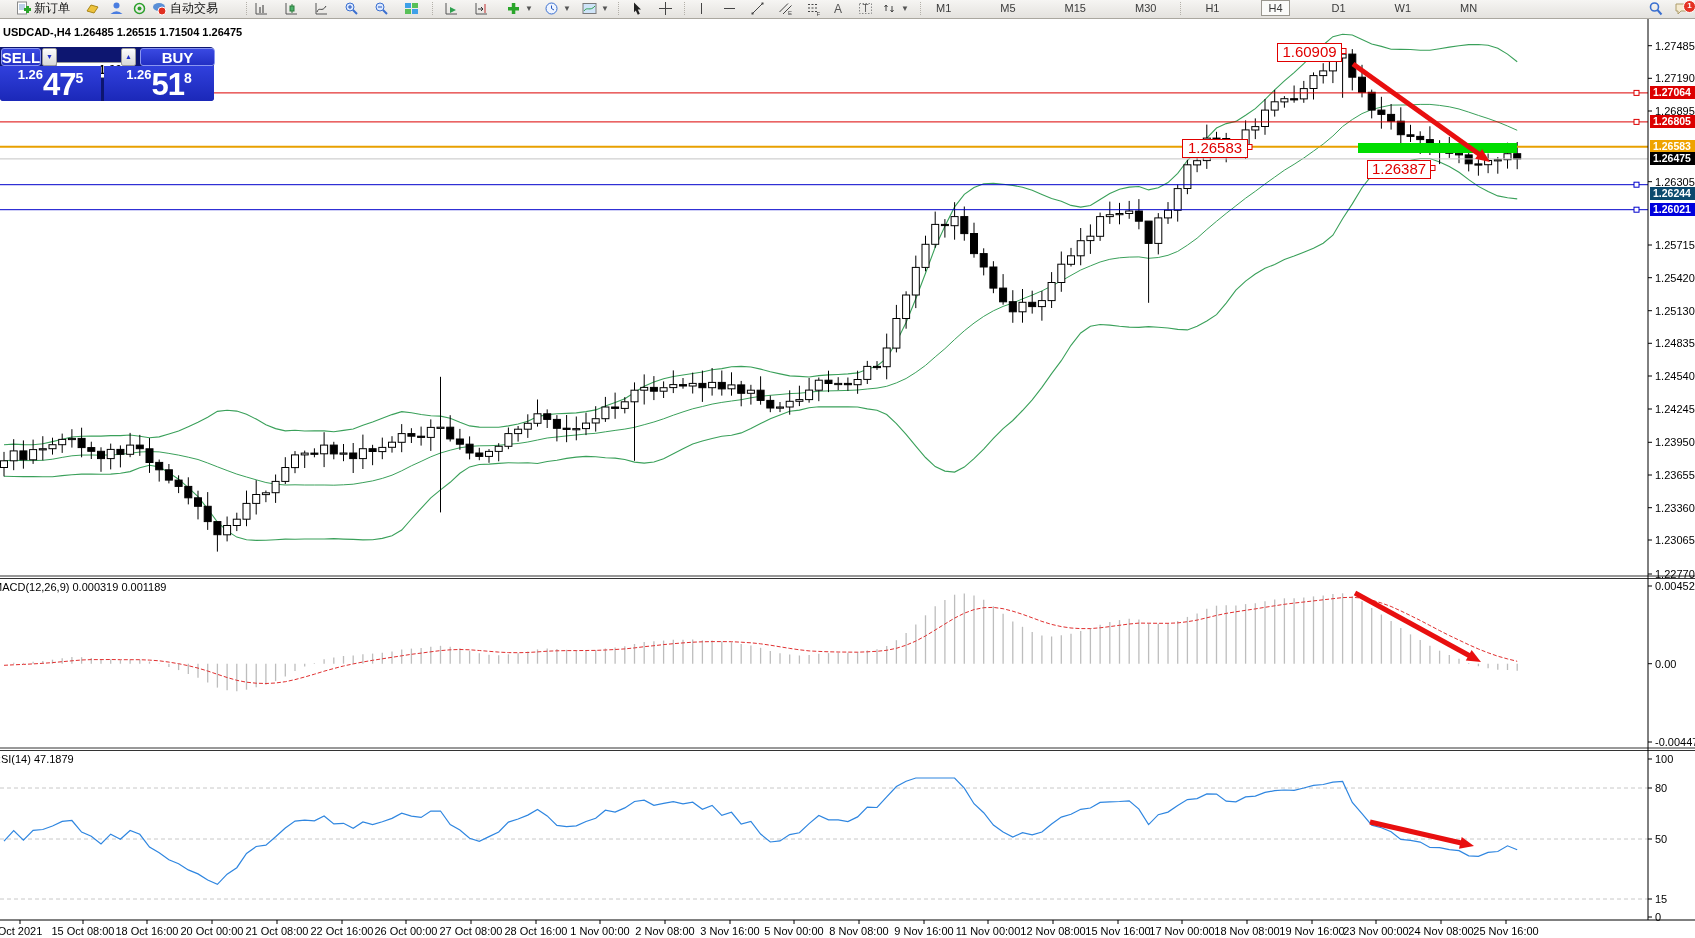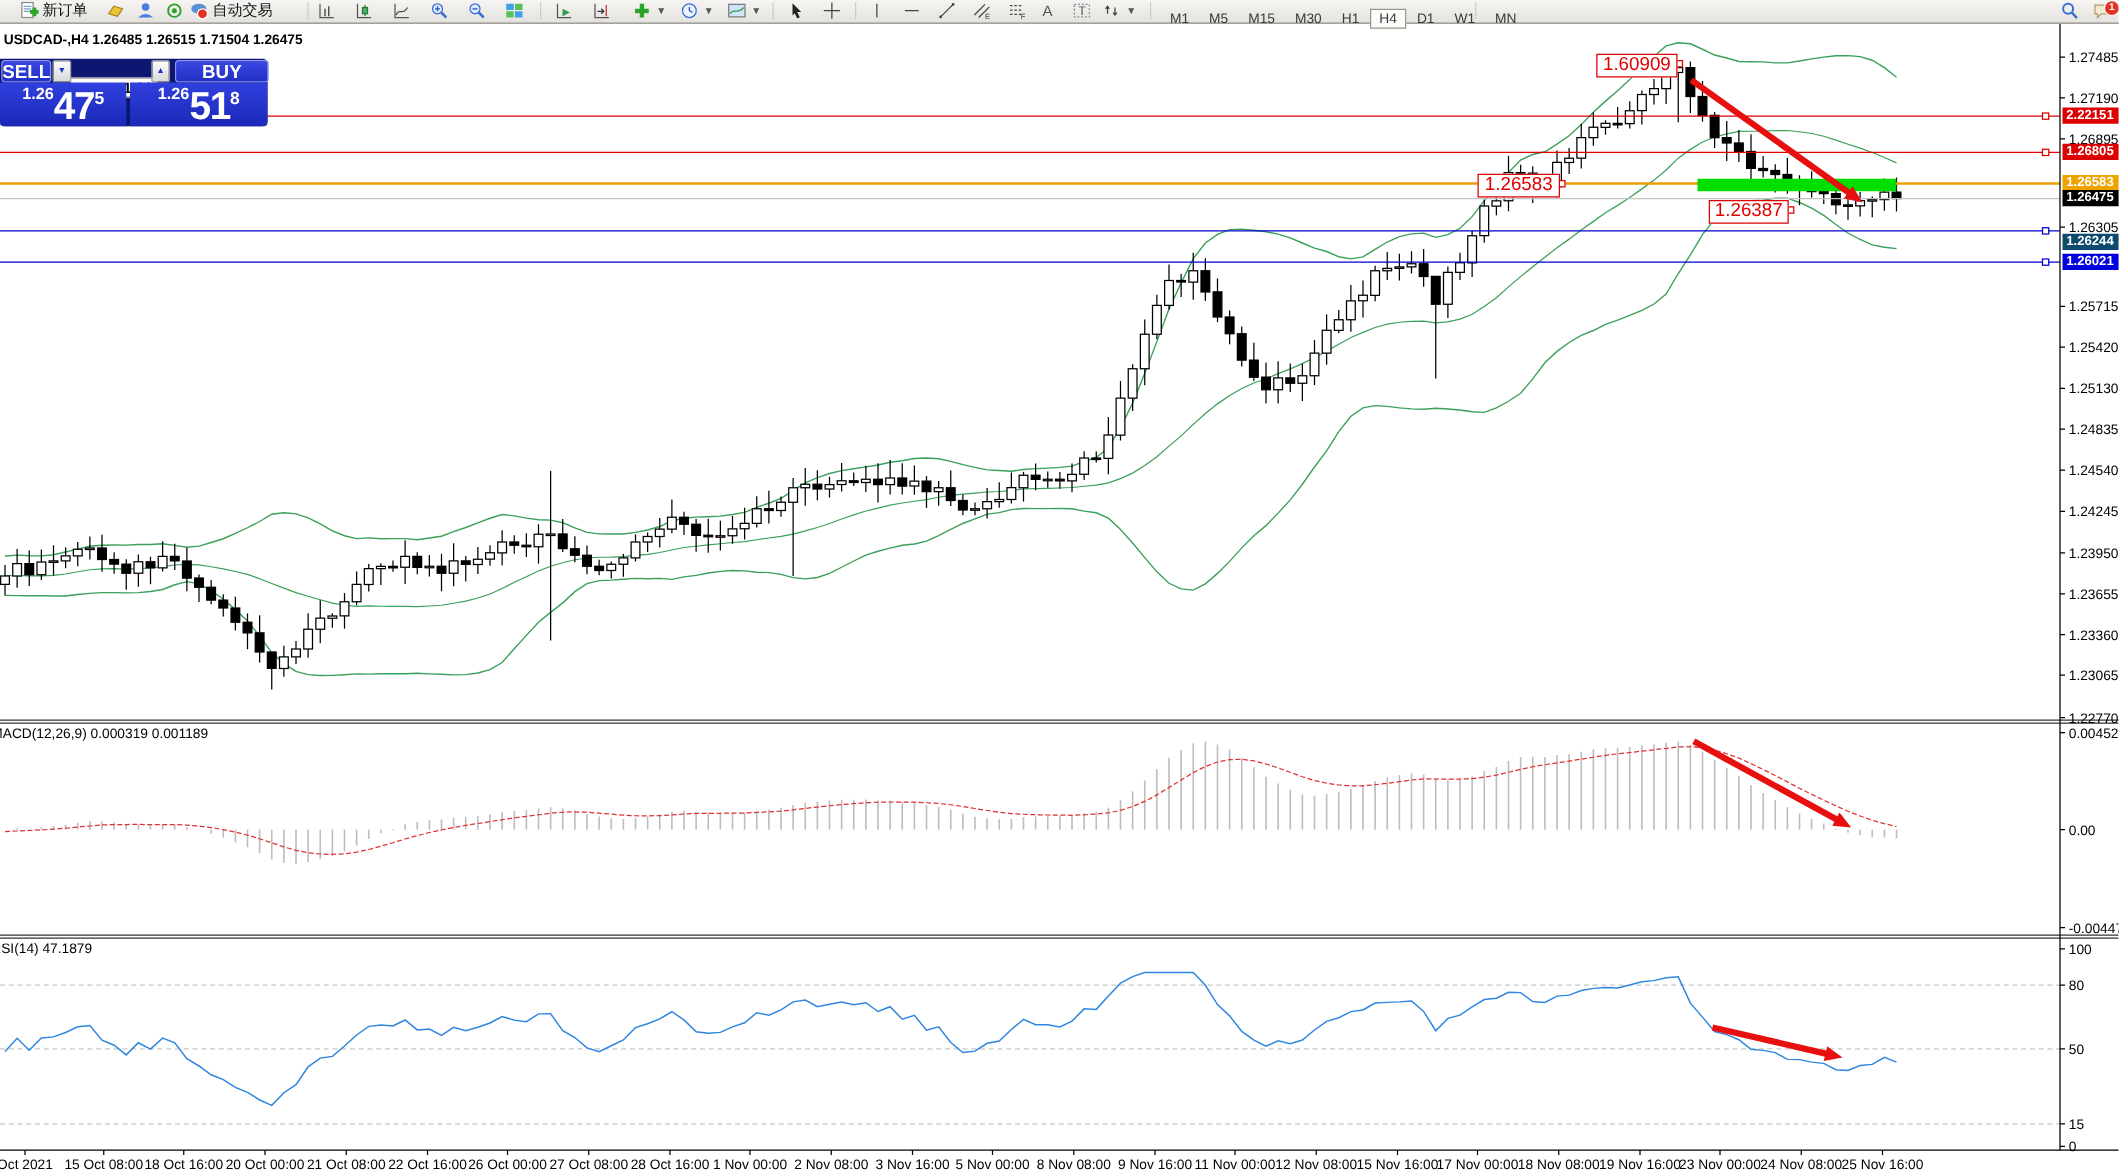--- a/index.html
+++ b/index.html
@@ -7,21 +7,21 @@
   #app{position:relative;width:1695px;height:938px;background:#fff;}
   
   #toolbar{position:absolute;left:0;top:0;width:1695px;height:18px;
     background:linear-gradient(#f6f5f3,#e4e2de);border-bottom:1px solid #aaa79f;z-index:30;}
   #toolbar .tbtn{position:absolute;top:0;height:17px;display:flex;align-items:center;gap:3px;
     padding:0 2px;font-size:12px;color:#111;cursor:default;}
   #toolbar .tbi{display:inline-flex;width:15px;height:15px;align-items:center;justify-content:center;}
   #toolbar .tbi svg{width:15px;height:15px;}
   #toolbar .sep{position:absolute;top:2px;height:13px;width:0;border-left:1px dotted #b3b0a9;}
   #toolbar .caret{font-size:8px;color:#555;margin-left:1px;}
-  #tfbar{position:absolute;left:928px;top:0;height:30px;display:flex;align-items:center;}
+  #tfbar{position:absolute;left:928px;top:0;height:30px;display:flex;align-items:flex-start;gap:33px;}
   #tfbar .tf{font-size:11px;color:#3a3a3a;padding:1px 6px;margin:0 1px;border:1px solid transparent;}
   #tfbar .tf.active{background:#fbfbf9;border:1px solid #9a978f;}
   .glyph{font-size:11px;color:#555;}
   #winline{position:absolute;left:0;top:18px;width:1695px;height:1px;background:#6f6f6f;z-index:29;}
   
   #symbolinfo{position:absolute;left:3px;top:26px;font-size:11px;font-weight:700;color:#000;z-index:20;}
   #chartsvg{position:absolute;left:0;top:0;z-index:5;}
   .paneLabel{position:absolute;font-size:11px;color:#000;z-index:20;}
   
   #panel{position:absolute;left:0;top:47px;width:214px;height:54px;z-index:25;
@@ -946,20 +946,20 @@
   </div>
 
   <div class="paneLabel" style="left:-7px;top:581px">MACD(12,26,9) 0.000319 0.001189</div>
   <div class="paneLabel" style="left:-7px;top:753px">RSI(14) 47.1879</div>
 
   <div class="callout" id="callout0" style="left: 1277px; top: 43px; width: 63px; height: 17px;">1.60909</div>
   <div class="callout" id="callout1" style="left: 1182px; top: 139px; width: 64px; height: 17px;">1.26583</div>
   <div class="callout" id="callout2" style="left: 1367px; top: 160px; width: 62px; height: 17px;">1.26387</div>
 
   <div id="badges">
-      <div class="badge" style="top: 86.4px; background: rgb(220, 0, 0);">2.22151</div>
+      <div class="badge" style="top: 86.4px; background: rgb(220, 0, 0);">1.27064</div>
       <div class="badge" style="top: 115.4px; background: rgb(220, 0, 0);">1.26805</div>
       <div class="badge" style="top: 140.3px; background: rgb(239, 163, 0);">1.26583</div>
       <div class="badge" style="top: 152.4px; background: rgb(0, 0, 0);">1.26475</div>
       <div class="badge" style="top: 187px; background: #0c4a6e;">1.26244</div>
       <div class="badge" style="top: 203.2px; background: rgb(0, 0, 221);">1.26021</div>
     </div>
 </div>
 
 </body></html>

